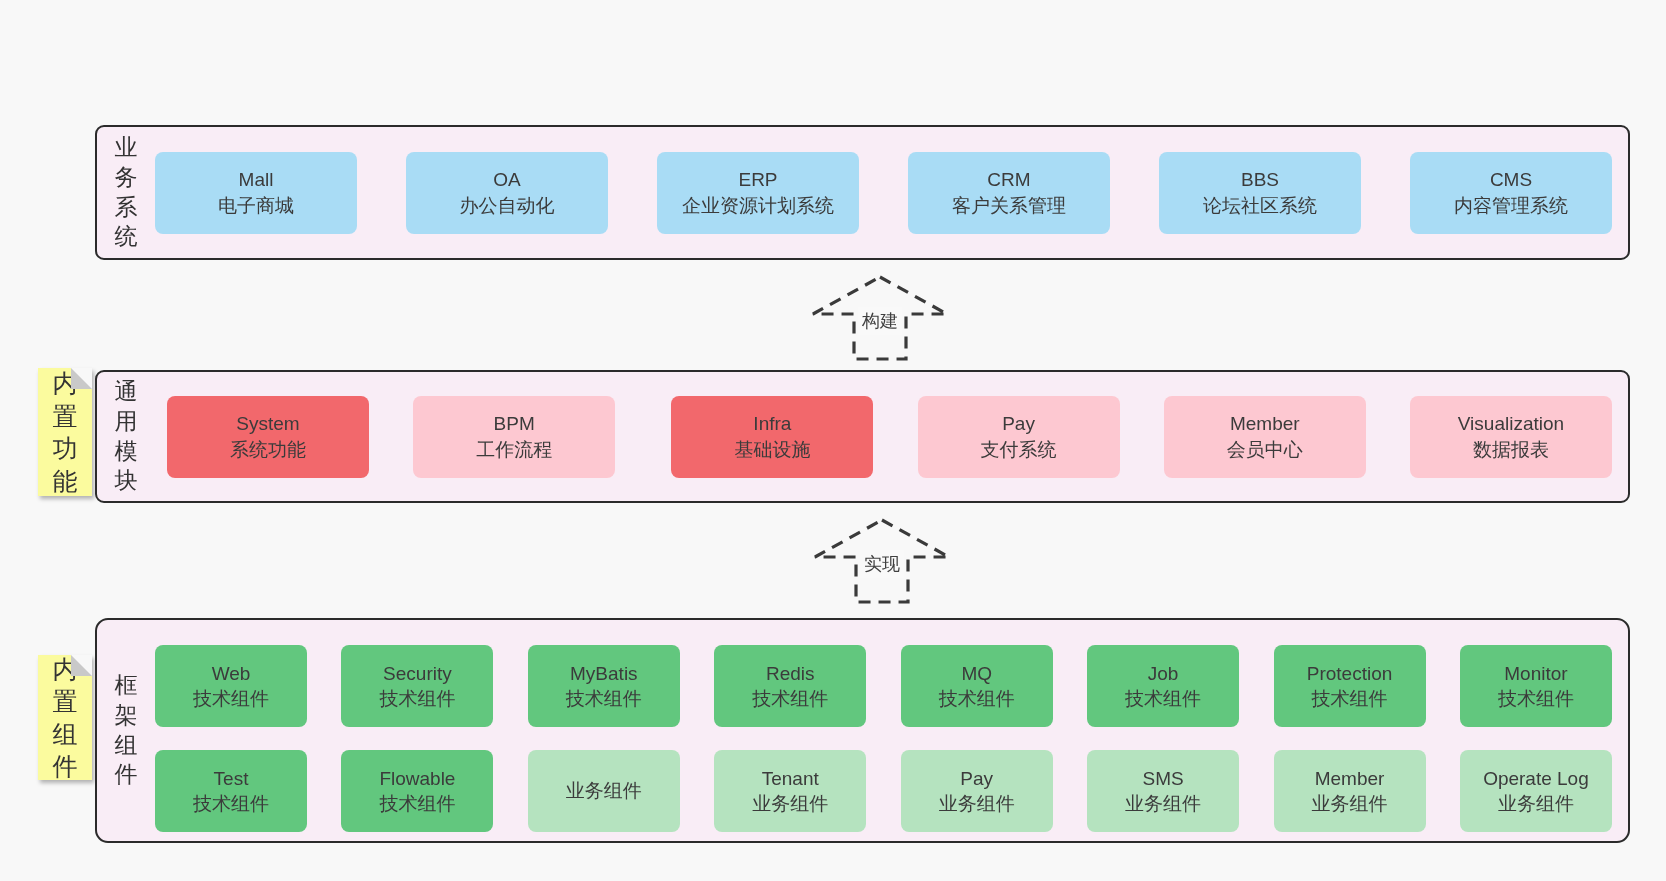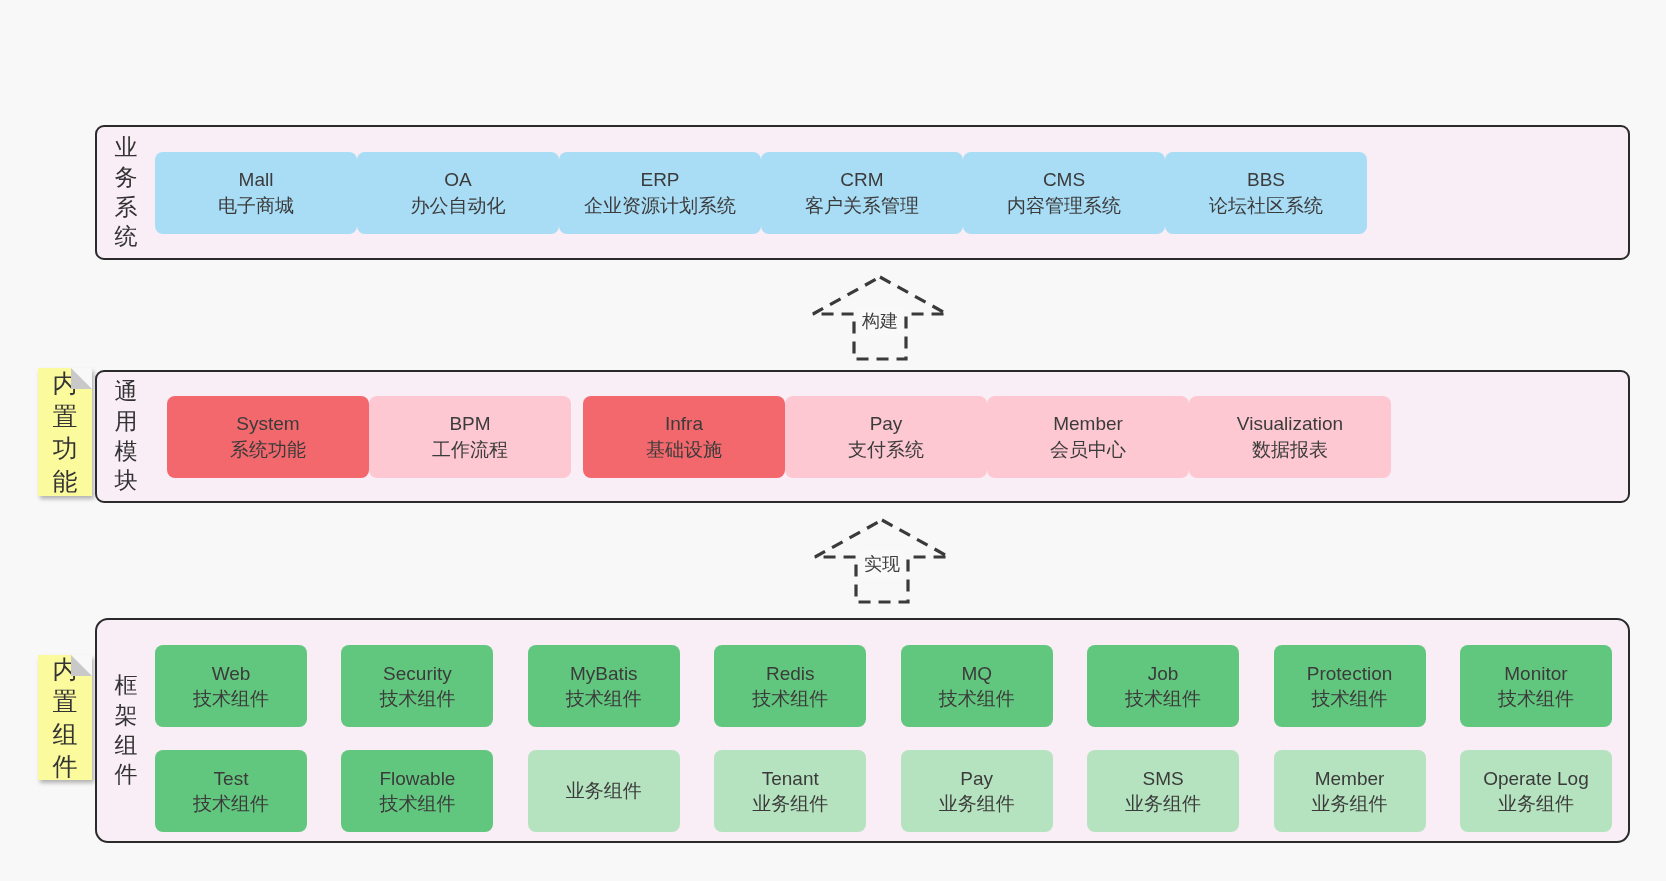--- a/index.html
+++ b/index.html
@@ -19,21 +19,21 @@
   .layer-label {
     position:absolute; left:0; top:0; bottom:0; width:58px;
     display:flex; align-items:center; justify-content:center;
     font-size:23px; color:#333;
   }
   .vtext { width:1em; word-break:break-all; line-height:1.3; text-align:center; }
 
   
   .boxes-row {
     position:absolute; left:58px; right:16px; top:0; bottom:0;
-    display:flex; align-items:center; justify-content:flex-start;
+    display:flex; align-items:center; justify-content:space-between;
   }
   .rows {
     position:absolute; left:58px; right:16px; top:0; bottom:0;
     display:flex; flex-direction:column; justify-content:center; gap:23px;margin-top:16px;
   }
   .row-inner { display:flex; justify-content:space-between; }
 
   .box {
     height:82px; border-radius:8px; box-sizing:border-box; padding:4px 10px;
     display:flex; flex-direction:column; align-items:center; justify-content:center;
@@ -92,26 +92,26 @@
       </div>
       <div class="box wide blue">
         <span class="bname">ERP</span>
         <span class="bdesc">企业资源计划系统</span>
       </div>
       <div class="box wide blue">
         <span class="bname">CRM</span>
         <span class="bdesc">客户关系管理</span>
       </div>
       <div class="box wide blue">
+        <span class="bname">BBS</span>
+        <span class="bdesc">论坛社区系统</span>
+      </div>
+      <div class="box wide blue">
         <span class="bname">CMS</span>
         <span class="bdesc">内容管理系统</span>
-      </div>
-      <div class="box wide blue">
-        <span class="bname">BBS</span>
-        <span class="bdesc">论坛社区系统</span>
       </div>
     </div>
   </section>
 
   <div class="arrow" id="arrow-build">
     <svg width="140" height="88" viewBox="0 0 140 88">
       <path d="M70 3 L137 40 L96 40 L96 85 L44 85 L44 40 L3 40 Z" fill="none" stroke="#3a3a3a" stroke-width="3.2" stroke-dasharray="12 8"></path>
     </svg>
     <span class="arrow-label">构建</span>
   </div>

